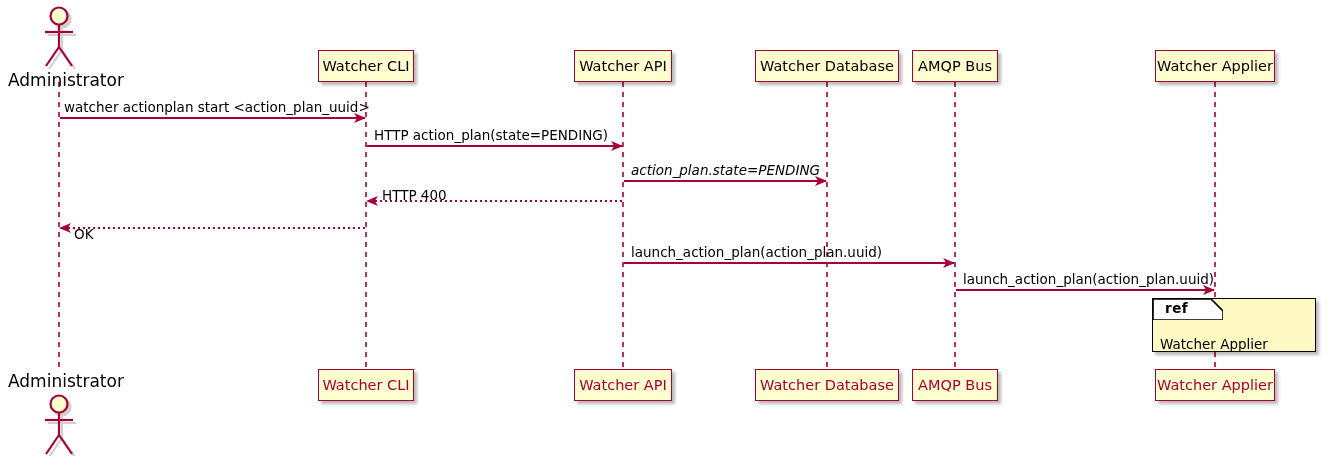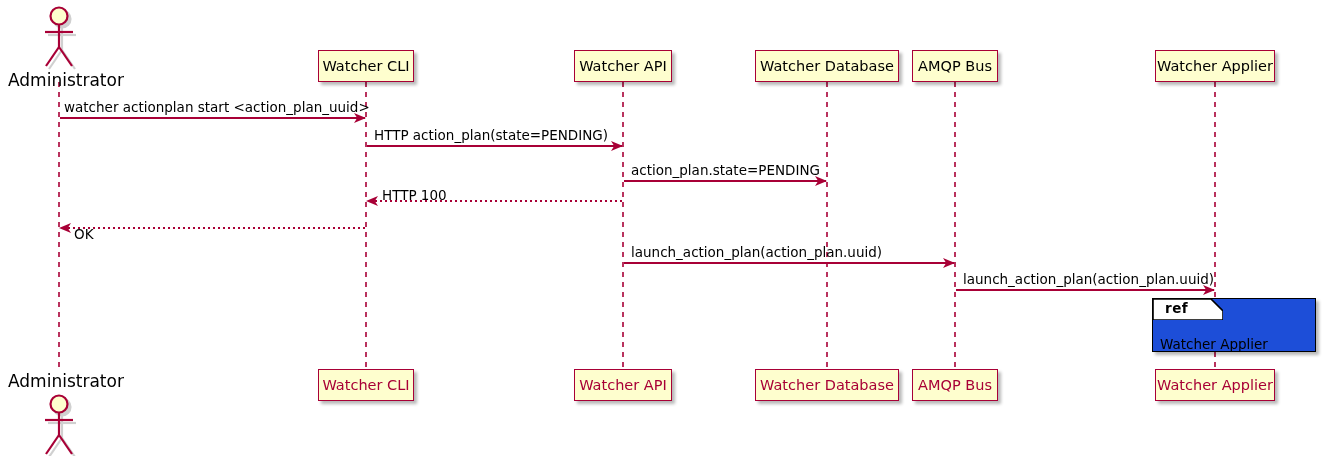--- a/index.html
+++ b/index.html
@@ -56,21 +56,21 @@
     font-size: 13.5px;
     color: #000000;
     white-space: nowrap;
     line-height: 1;
   }
 
   
   .ref-box {
     position: absolute;
     box-sizing: border-box;
-    background: #1d4ed8;
+    background: #fef9c3;
     border: 1.5px solid #000000;
     box-shadow: 3px 3px 3px rgba(0,0,0,0.28);
     padding-left: 43px;
   }
   .ref-tab {
     position: absolute;
     left: 0;
     top: 0;
     height: 21px;
     width: 70px;
@@ -192,22 +192,22 @@
       <div class="participant top" style="left: 1155px; top: 50px; width: 120px; height: 32px;">
         <span>Watcher Applier</span>
       </div>
       <div class="participant bottom" style="left: 1155px; top: 369px; width: 120px; height: 32px;">
         <span>Watcher Applier</span>
       </div>
     </div>
   <div id="labels-layer">
       <div class="msg-label" style="left: 64px; top: 101px;">watcher actionplan start &lt;action_plan_uuid&gt;</div>
       <div class="msg-label" style="left: 374px; top: 129px;">HTTP action_plan(state=PENDING)</div>
-      <div class="msg-label" style="left: 631px; top: 164px;">action_plan.state=PENDING</div>
-      <div class="msg-label" style="left: 382px; top: 189px;">HTTP 100</div>
+      <div class="msg-label" style="left: 631px; top: 164px; font-style: italic;">action_plan.state=PENDING</div>
+      <div class="msg-label" style="left: 382px; top: 189px;">HTTP 400</div>
       <div class="msg-label" style="left: 74px; top: 228px;">OK</div>
       <div class="msg-label" style="left: 631px; top: 246px;">launch_action_plan(action_plan.uuid)</div>
       <div class="msg-label" style="left: 963px; top: 273px;">launch_action_plan(action_plan.uuid)</div>
     </div>
   <div id="fragments-layer">
       <div class="ref-box" style="left: 1152px; top: 298px; width: 164px; height: 54px;">
         <svg class="ref-tab" viewBox="0 0 70 21" preserveAspectRatio="none">
           <path d="M0,0 L58,0 L70,12 L70,21 L0,21 Z" fill="#FFFFFF" stroke="#000000" stroke-width="1.6"></path>
         </svg>
         <div class="ref-tab-label">ref</div>

